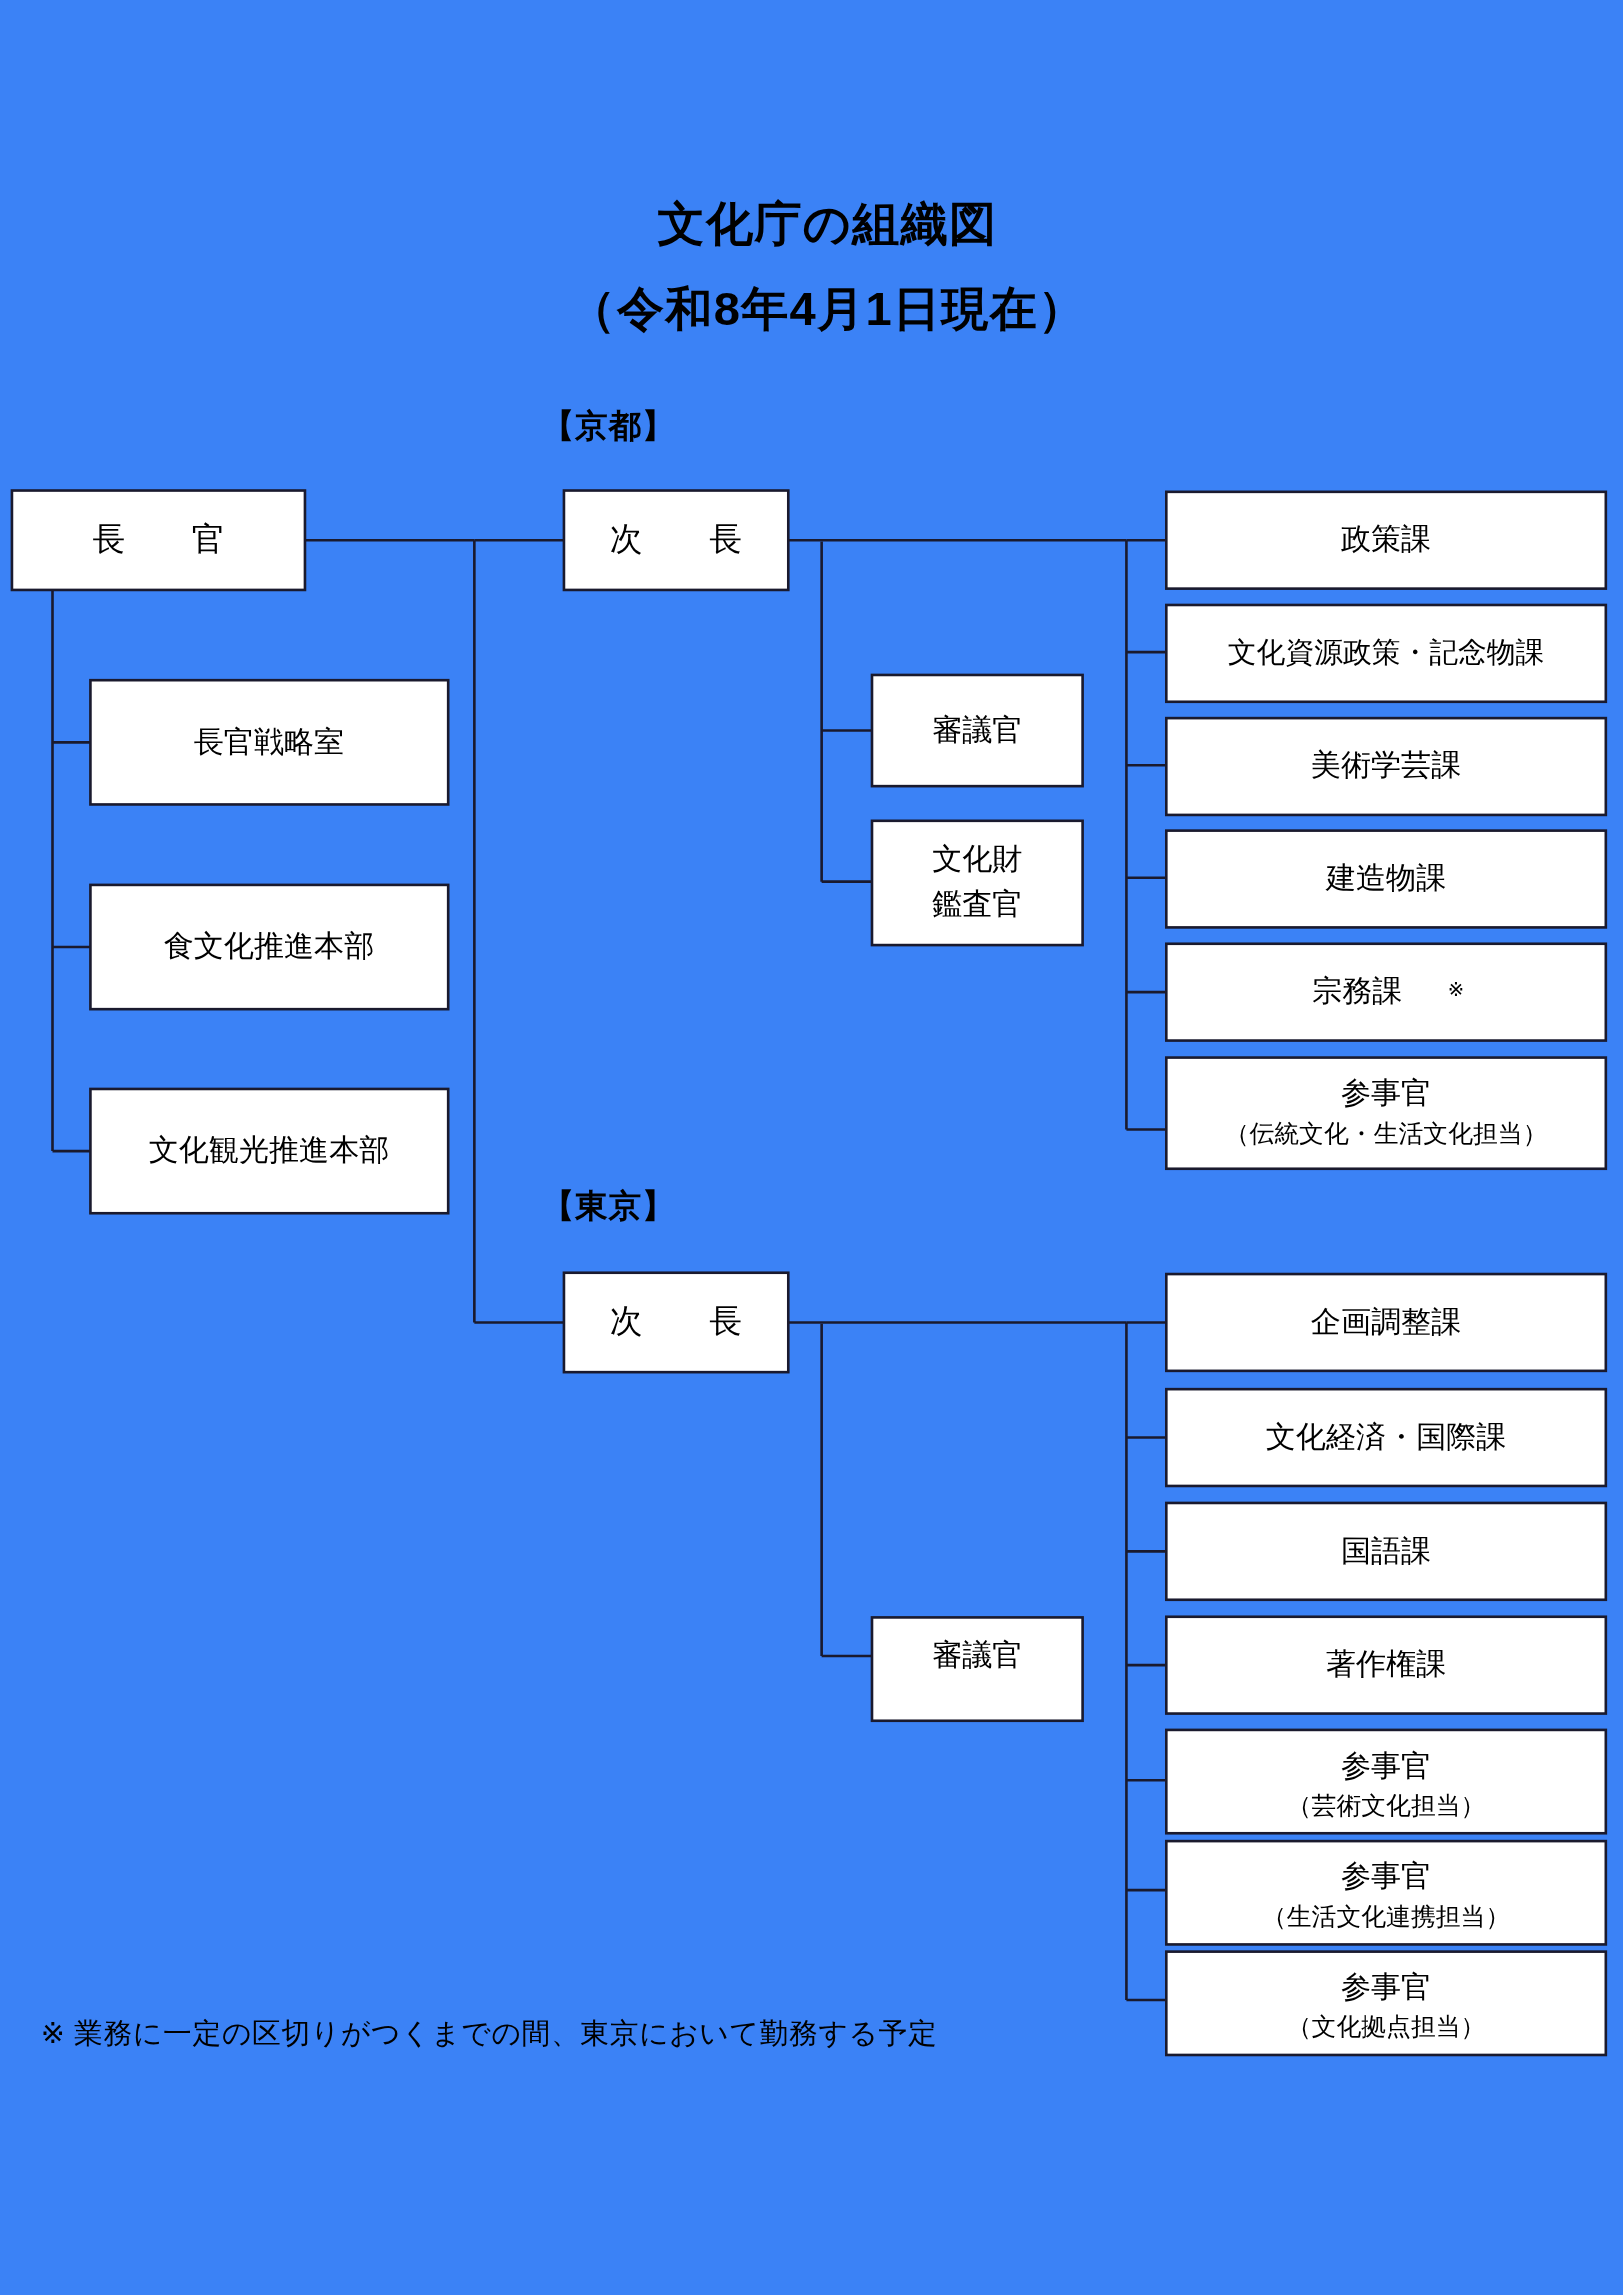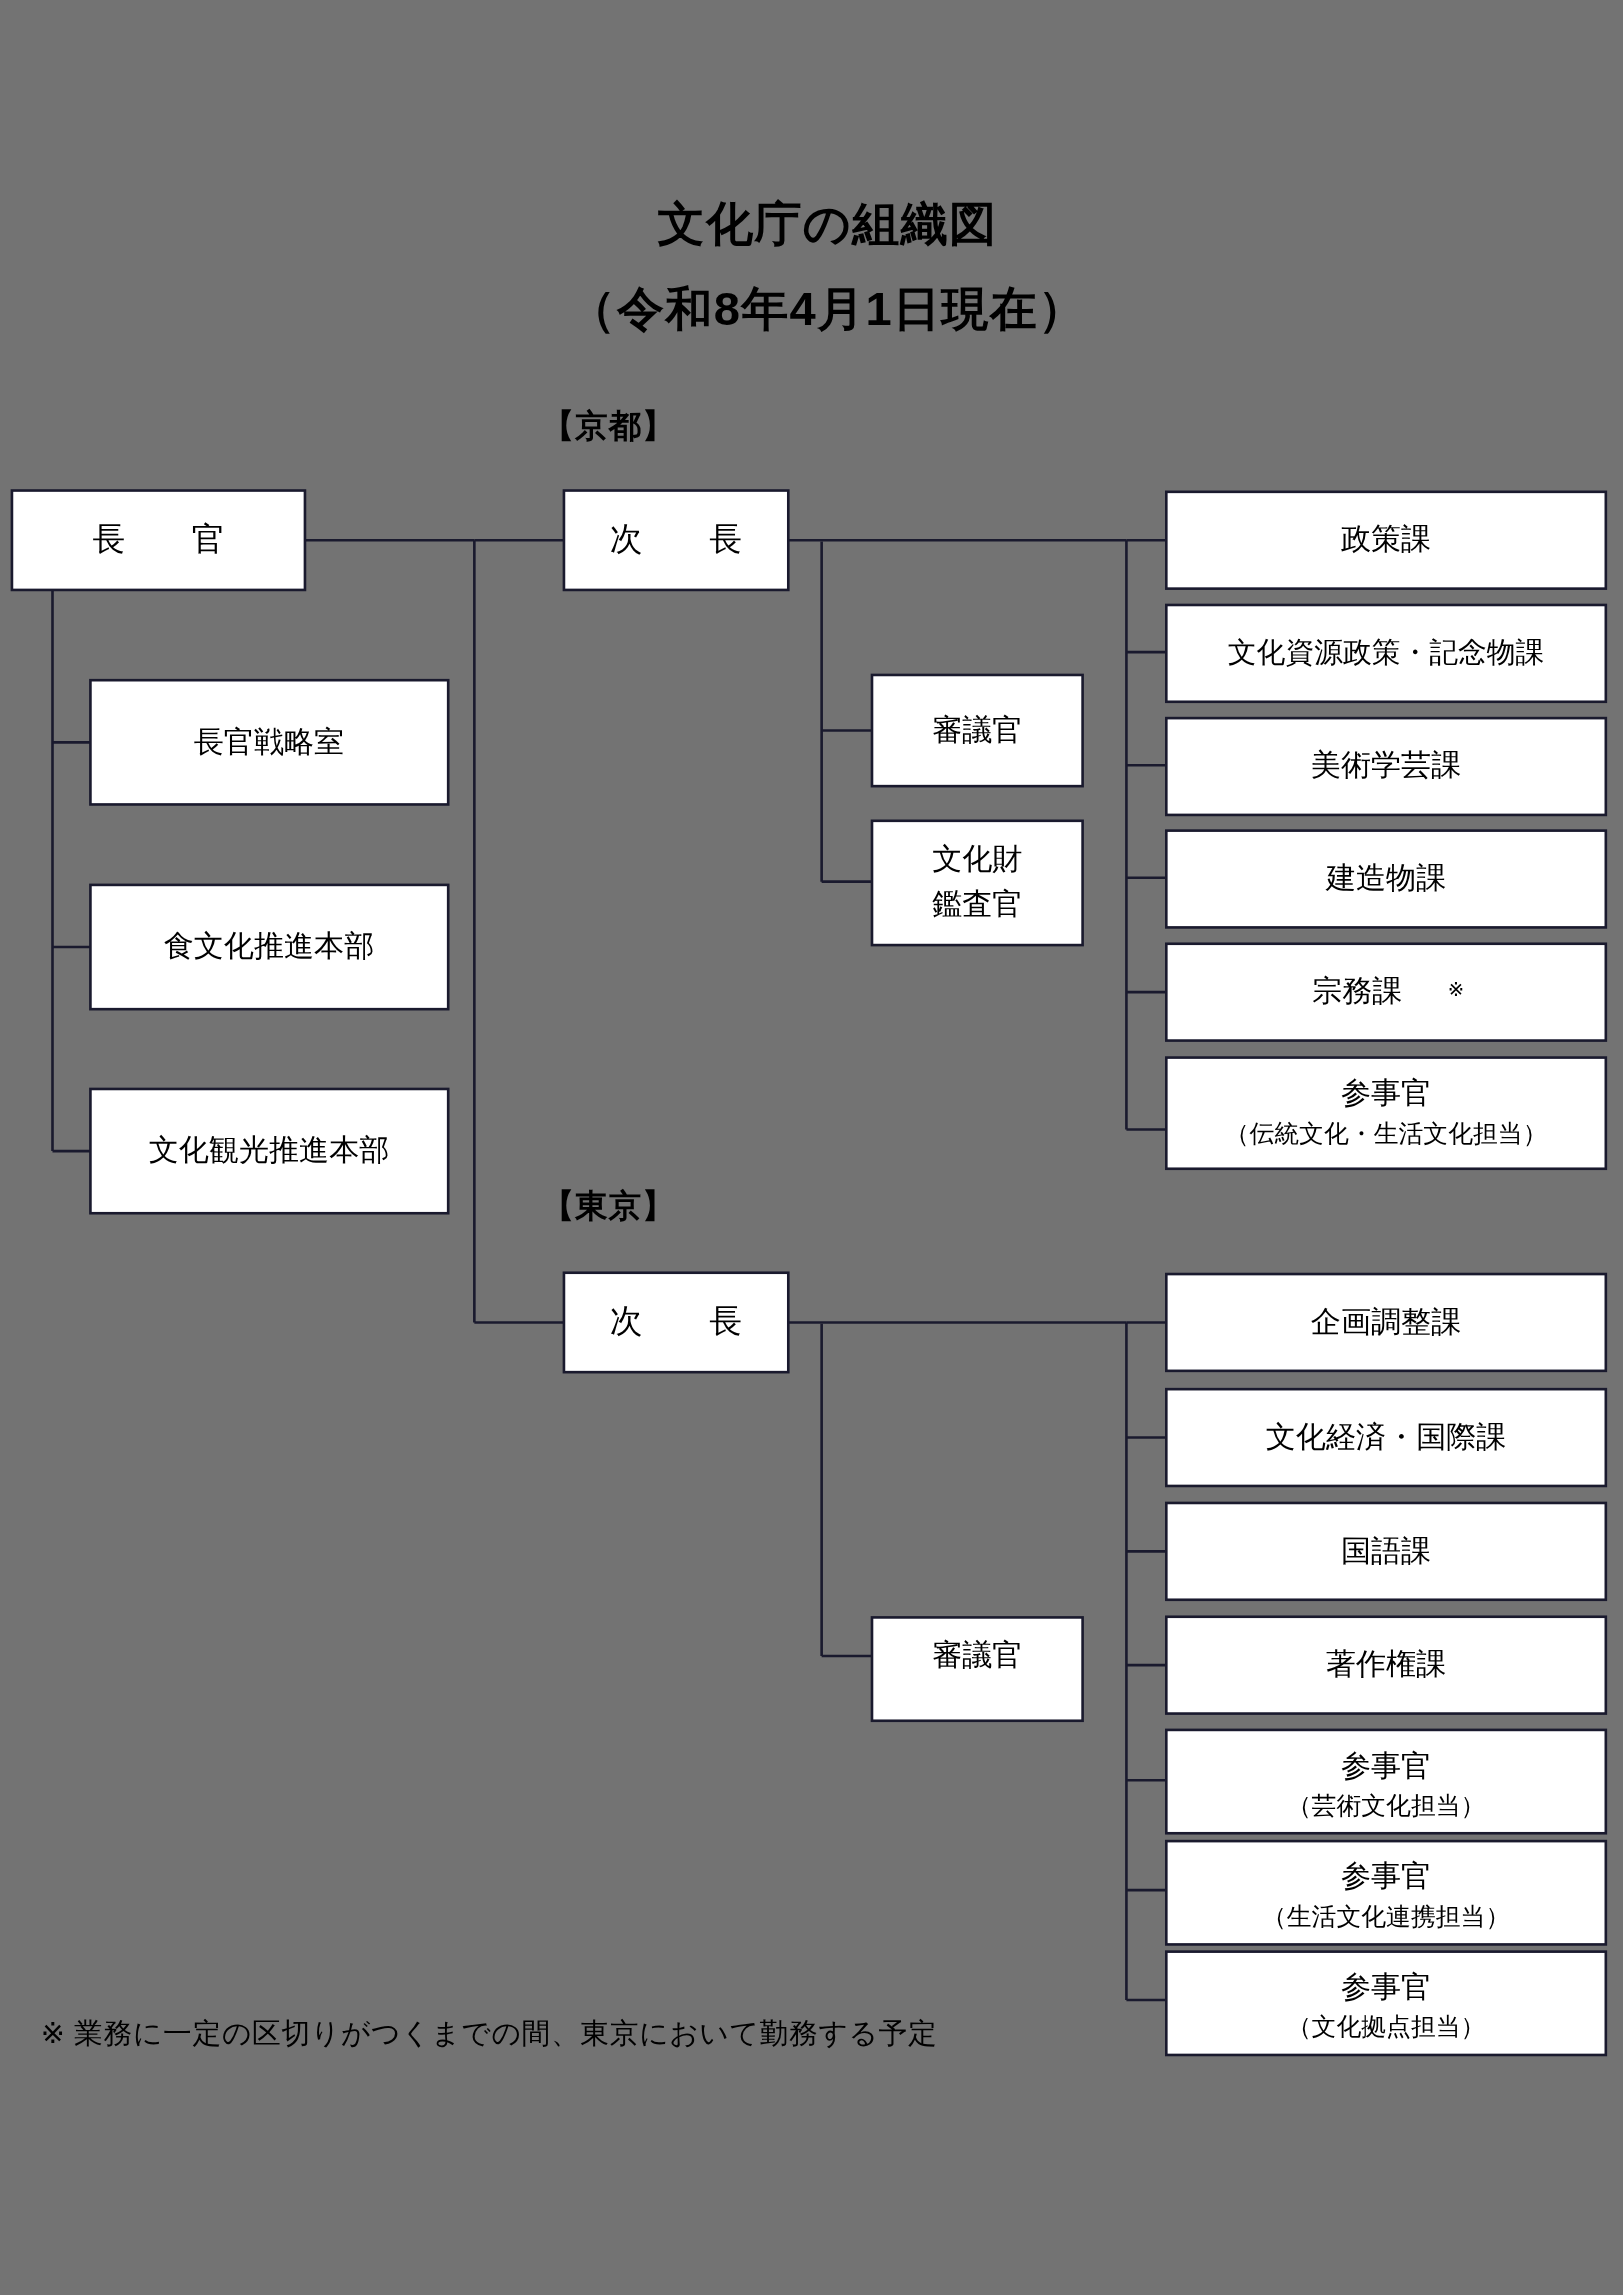--- a/index.html
+++ b/index.html
@@ -8,21 +8,21 @@
     background: #ffffff;
   }
   body {
     font-family: "Liberation Sans", "DejaVu Sans", sans-serif;
     color: #000000;
   }
   #page {
     position: relative;
     width: 1623px;
     height: 2295px;
-    background: #737373;
+    background: #3b82f6;
     overflow: hidden;
   }
   #chart-svg {
     position: absolute;
     top: 0;
     left: 0;
     width: 1623px;
     height: 2295px;
   }
   .box-rect {

